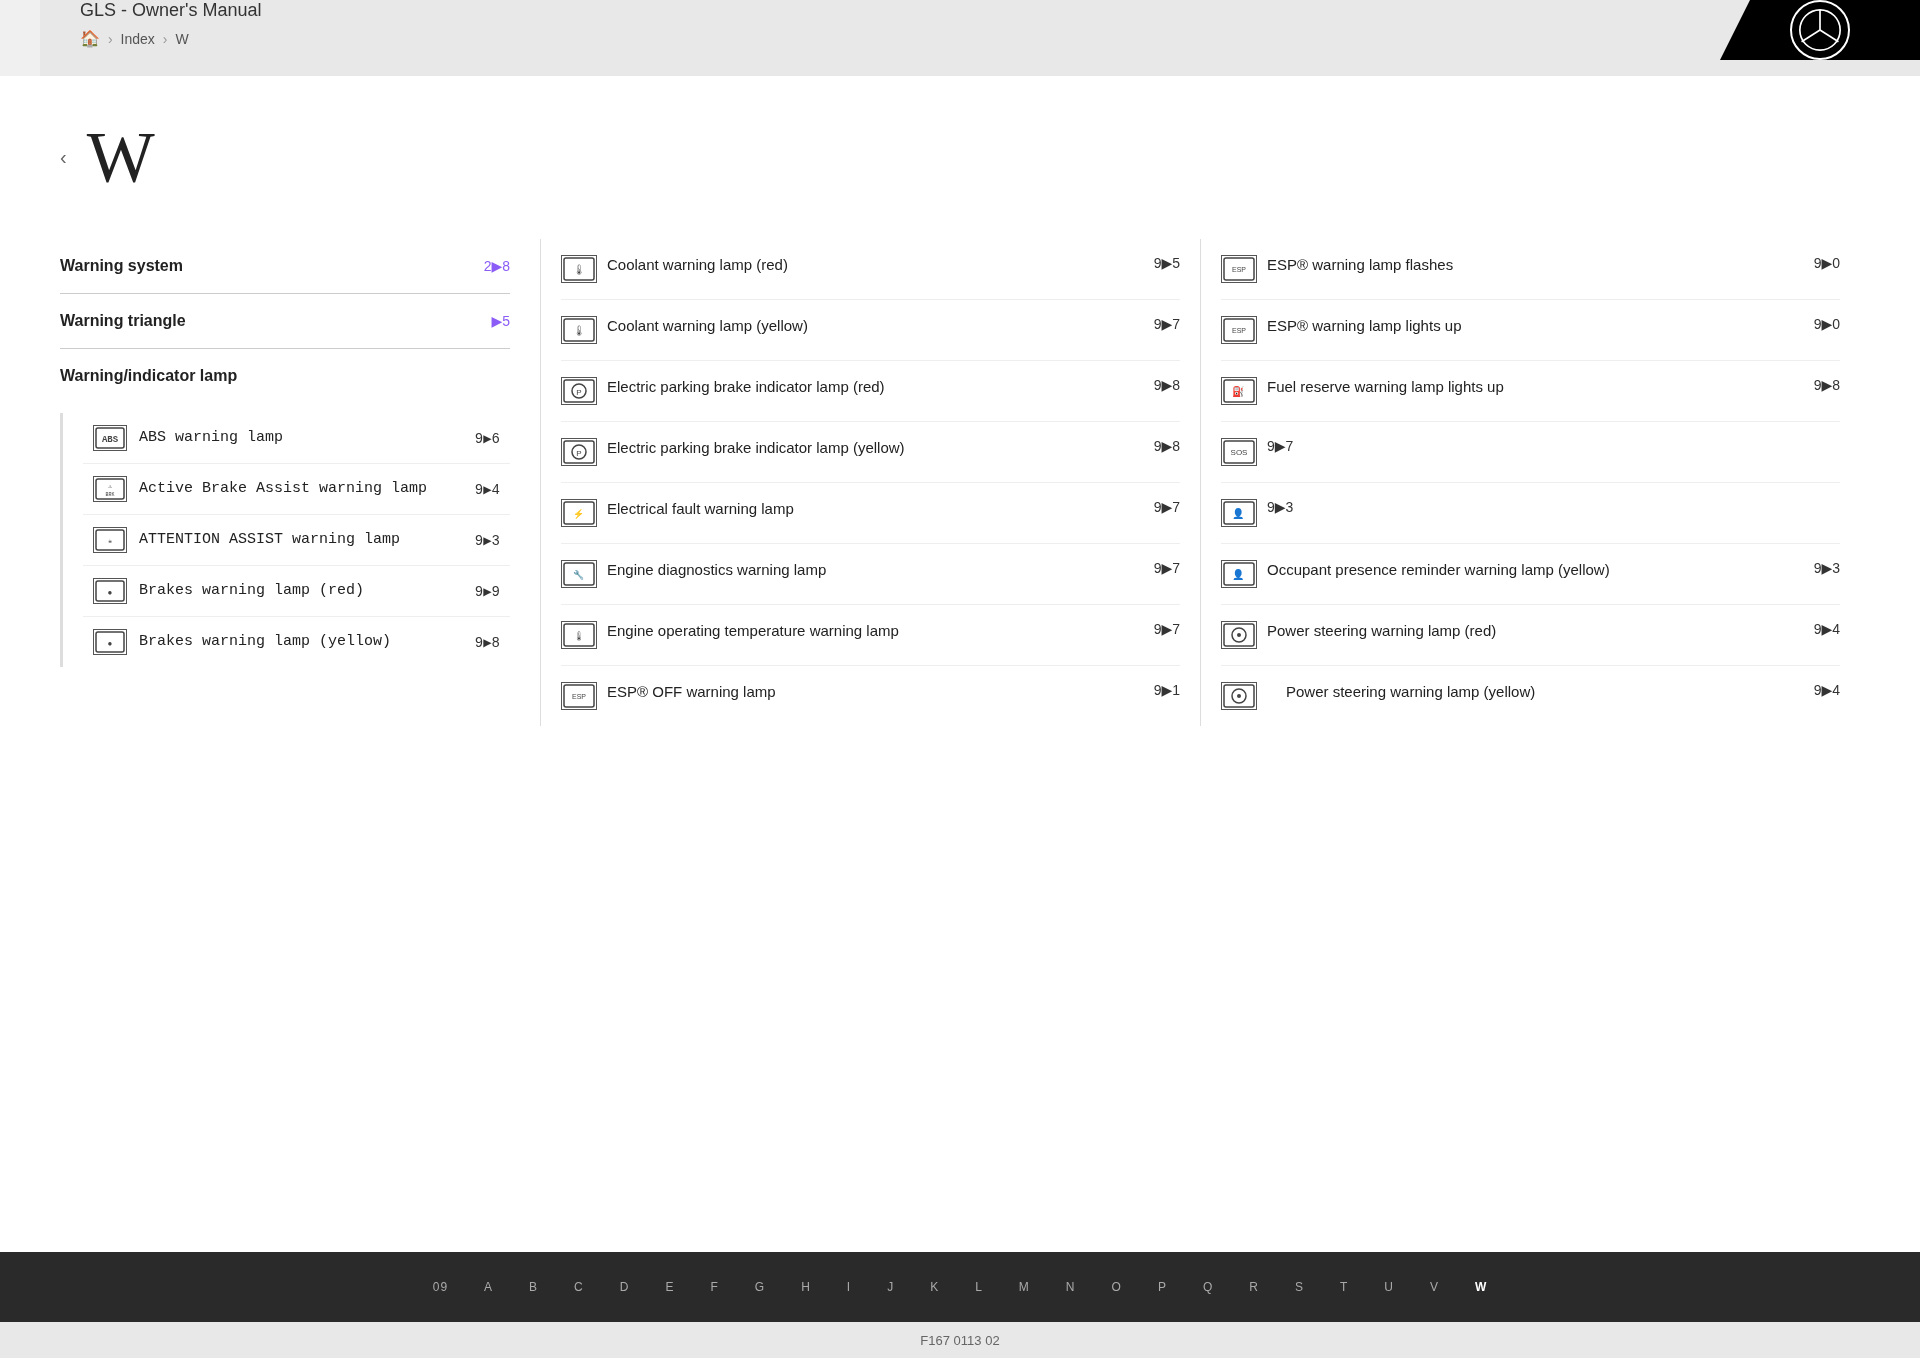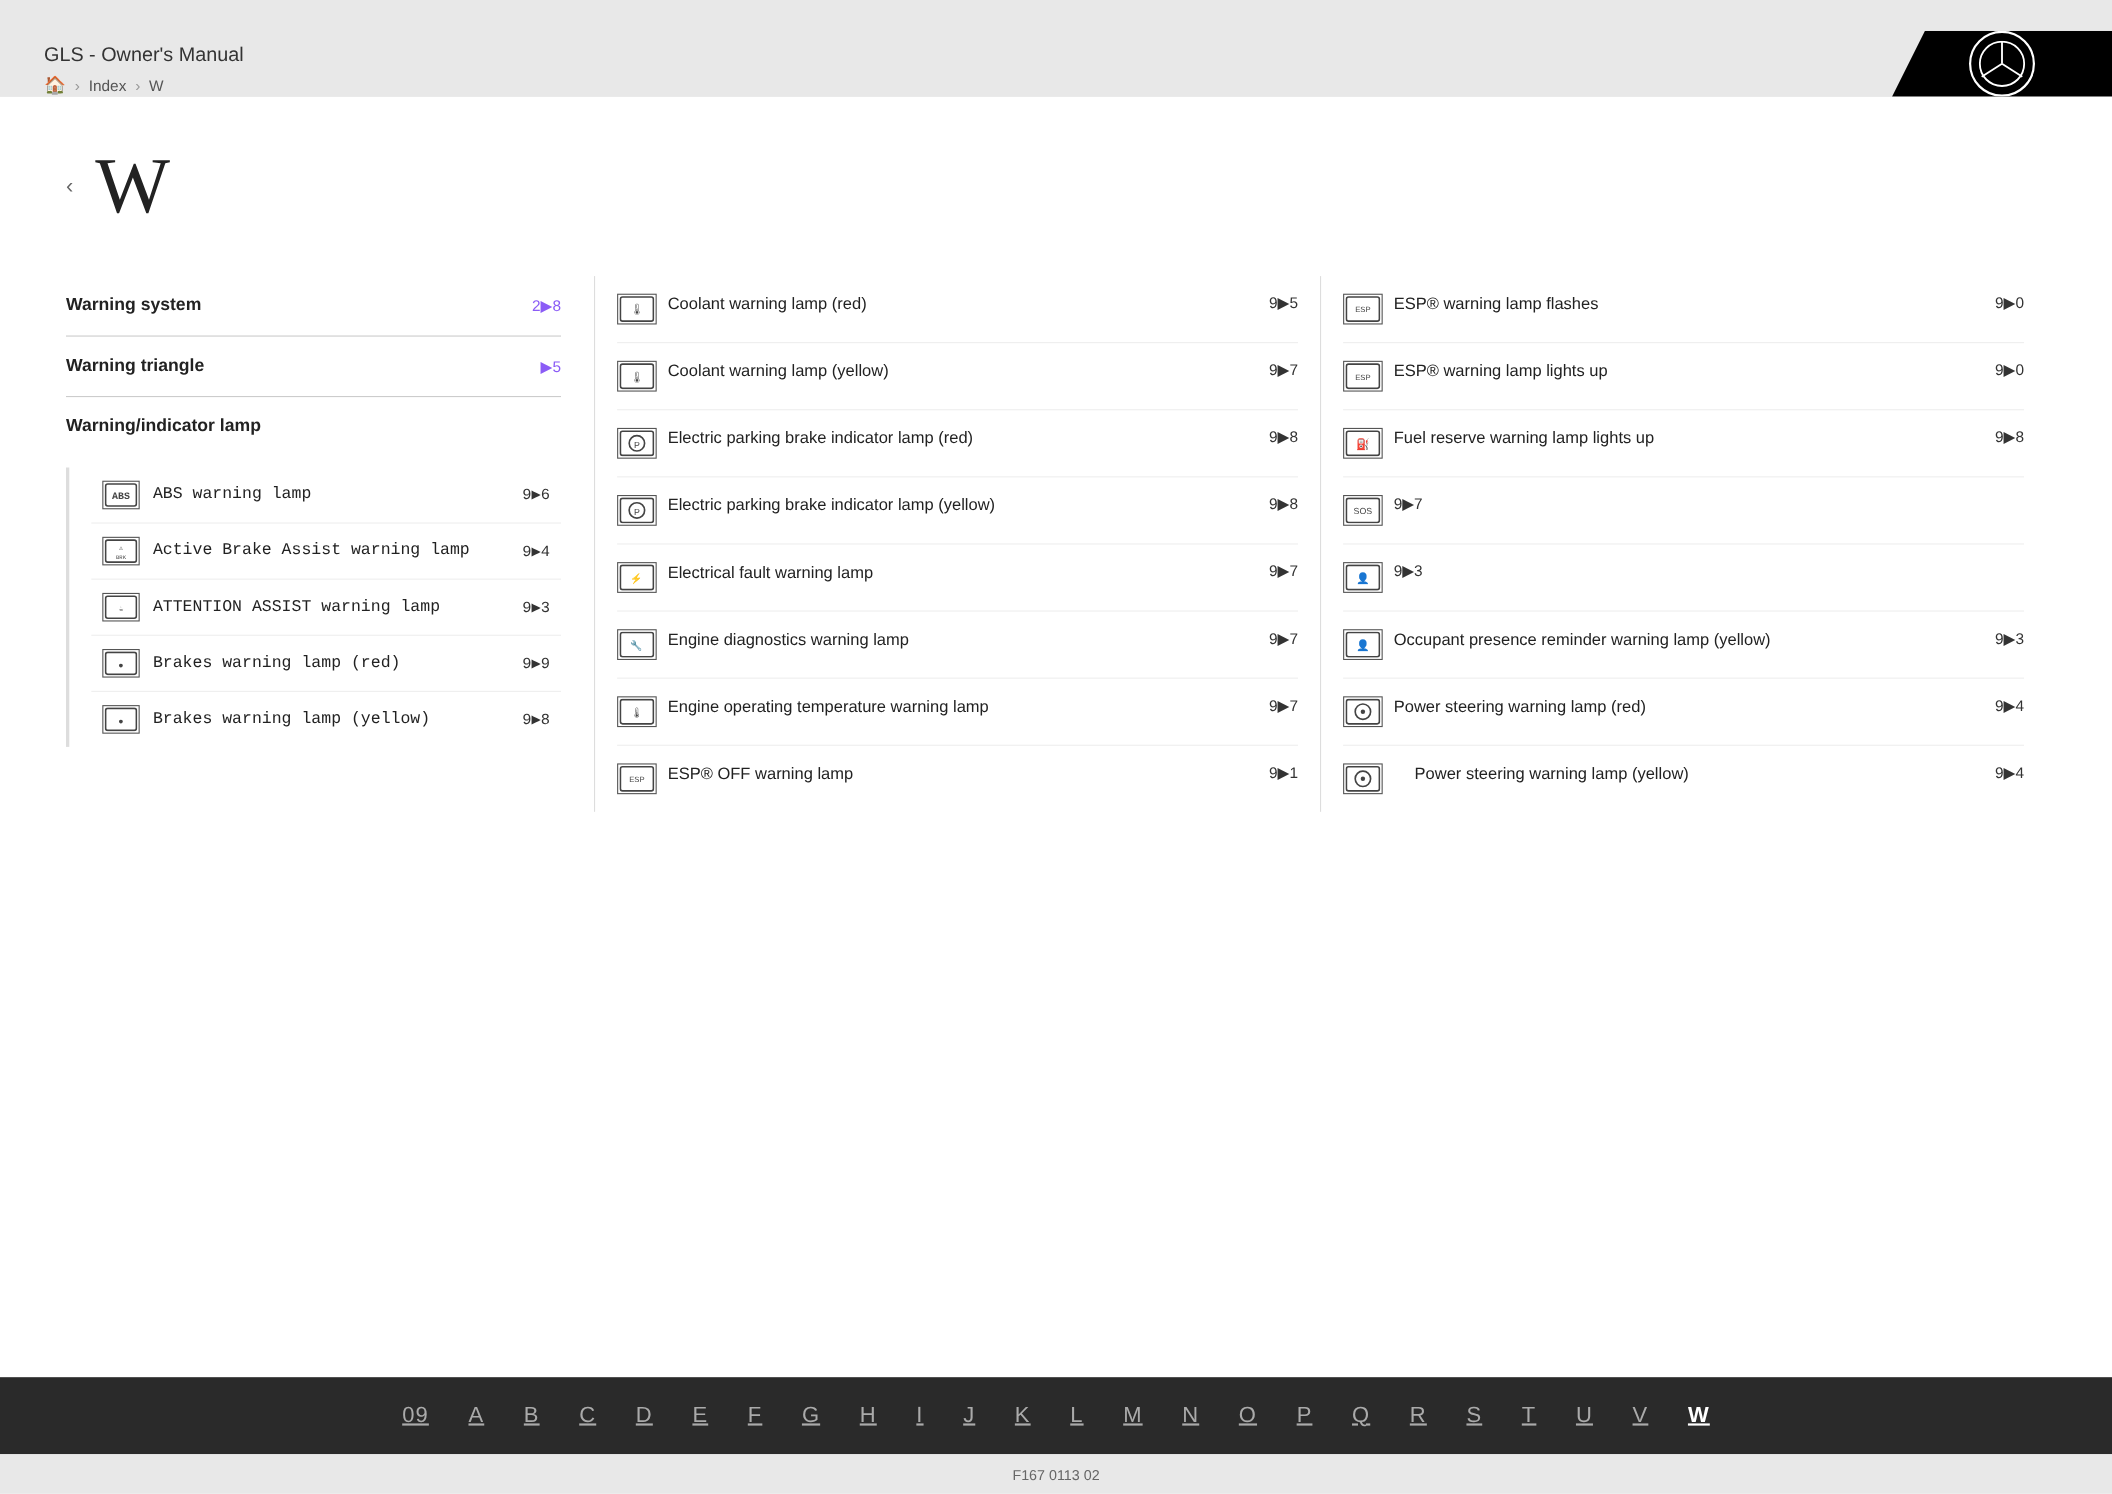--- a/index.html
+++ b/index.html
@@ -9,23 +9,24 @@
       width: 1920px;
       min-height: 1358px;
       display: flex;
       flex-direction: column;
     }
 
     
     .header {
       background: #e8e8e8;
       display: flex;
-      align-items: flex-end;
-      height: 88px;
+      align-items: flex-start;
+      height: 76px;
       position: relative;
+      margin-left: 40px;
     }
     .header-left {
       flex: 1;
       display: flex;
       flex-direction: column;
       justify-content: center;
       padding: 0 40px;
     }
     .header-title {
       font-size: 18px;
@@ -225,26 +226,25 @@
       justify-content: center;
       gap: 0;
     }
     .footer-nav {
       display: flex;
       align-items: center;
       gap: 0;
     }
     .footer-item {
       color: #aaa;
-      font-size: 20px;
+      font-size: 12px;
       padding: 0 18px;
       cursor: pointer;
       font-weight: 300;
       letter-spacing: 1px;
-      text-decoration: underline;
     }
     .footer-item.active {
       color: white;
       font-weight: 700;
     }
 
     
     .bottom-bar {
       background: #e8e8e8;
       height: 36px;

